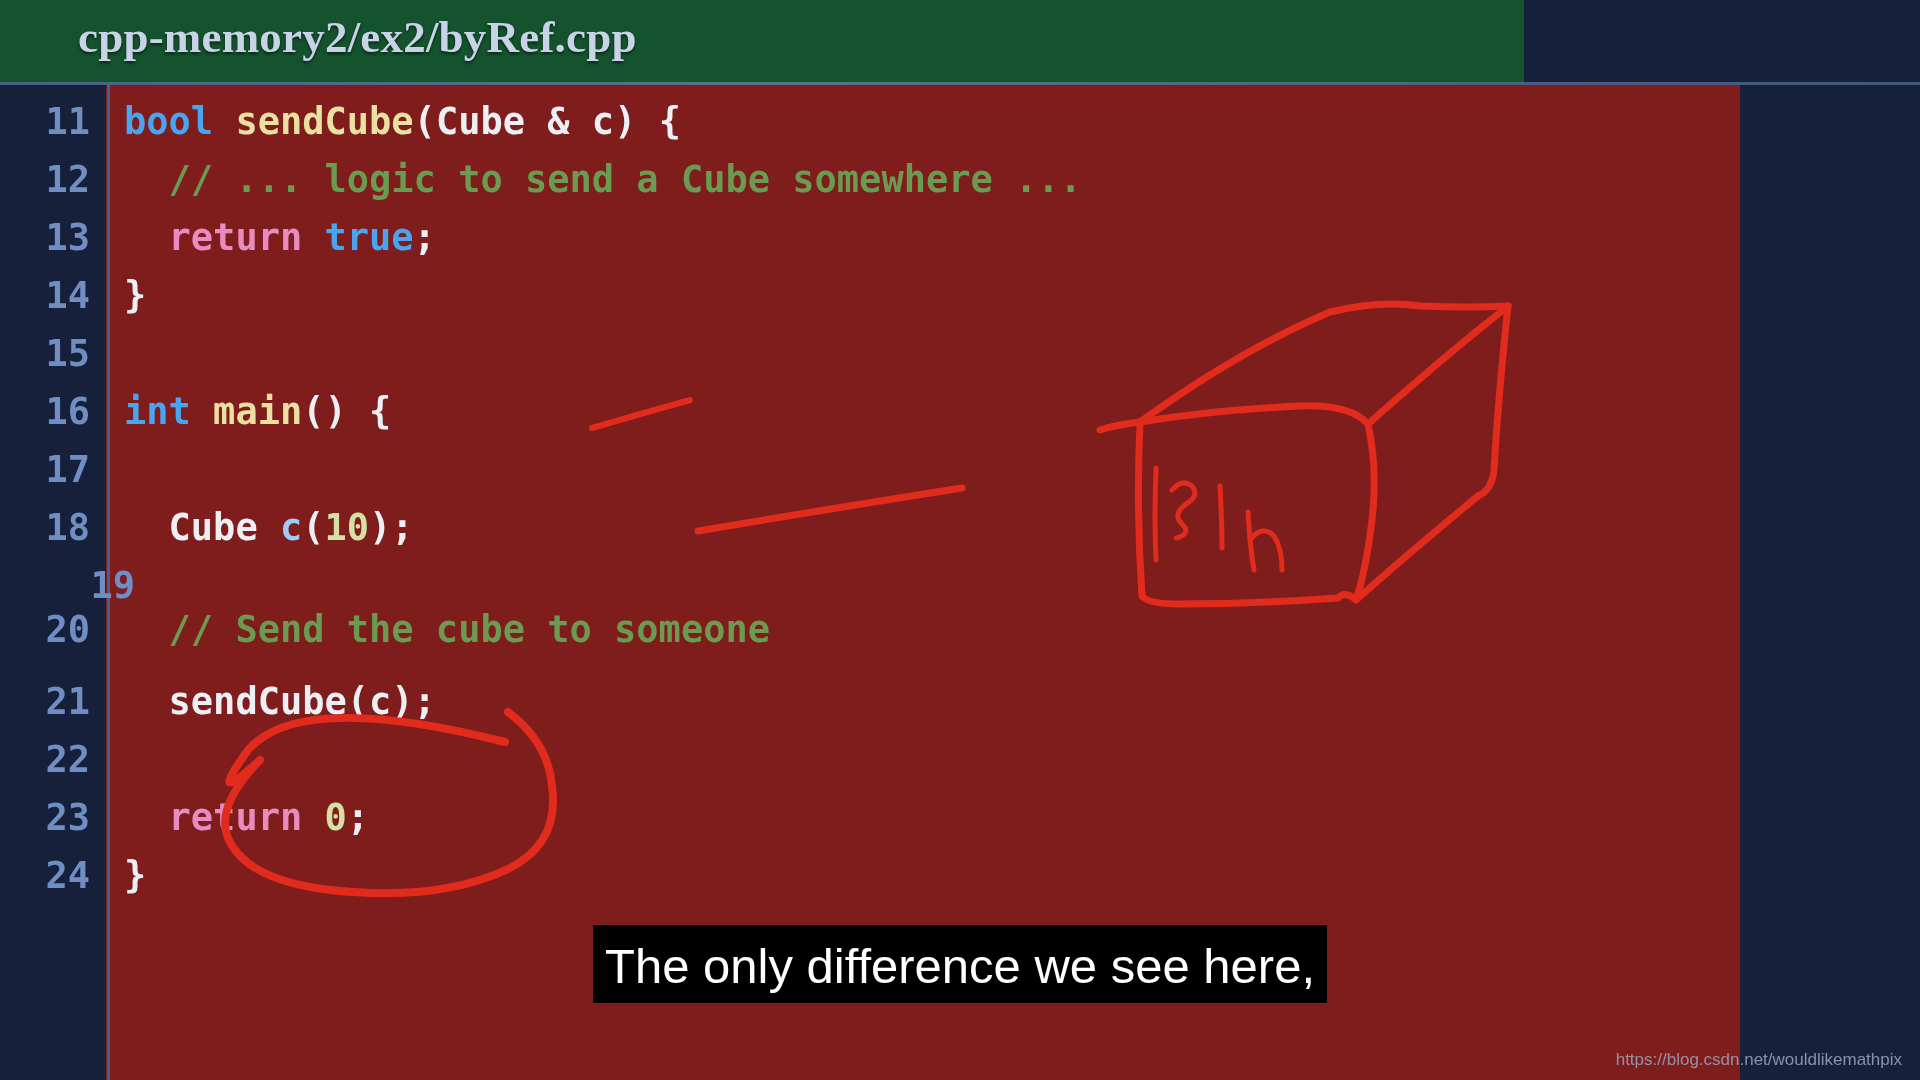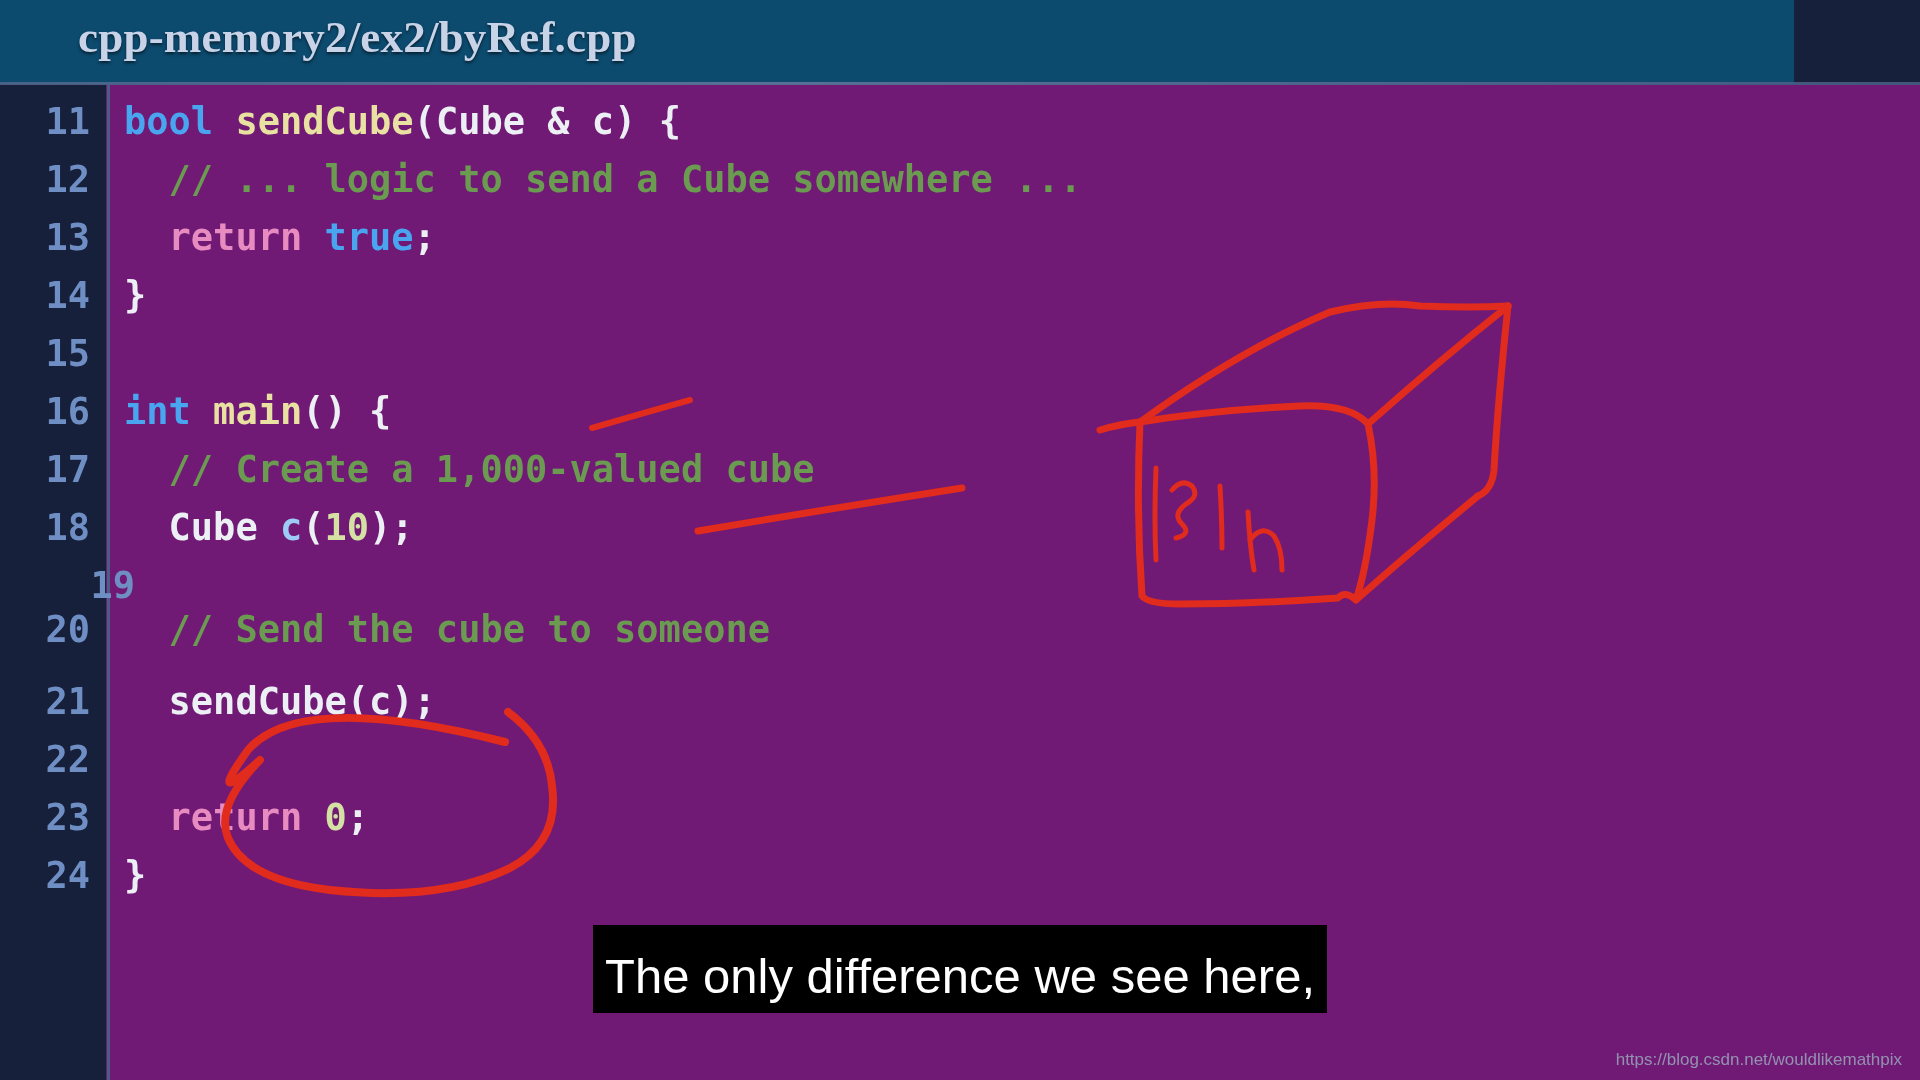--- a/index.html
+++ b/index.html
@@ -20,23 +20,23 @@
     width: 1920px;
     height: 1080px;
     background: #16203a;
     overflow: hidden;
   }
 
   
   #titlebar {
     position: absolute;
     left: 0; top: 0;
-    width: 1794px;
+    width: 1524px;
     height: 84px;
-    background: #0c4a6e;
+    background: #14532d;
     box-sizing: border-box;
   }
   #titlebar-rule {
     position: absolute;
     left: 0; top: 82px;
     width: 1920px;
     height: 3px;
     background: linear-gradient(to right, #52678f 0%, #63799f 40%, #4a5f86 100%);
     opacity: .85;
   }
@@ -50,23 +50,23 @@
     letter-spacing: .2px;
     color: #c9d3e8;
     text-shadow: 0 2px 3px rgba(0,0,0,.55);
     white-space: nowrap;
   }
 
   
   #editor {
     position: absolute;
     left: 0; top: 85px;
-    width: 1920px;
+    width: 1740px;
     height: 995px;
-    background: #701a75;
+    background: #7f1d1d;
   }
   #gutter {
     position: absolute;
     left: 0; top: 0;
     width: 106px;
     height: 995px;
     background: #16203a;
   }
   #gutter-rule {
     position: absolute;
@@ -131,21 +131,21 @@
     width: 1920px;
     text-align: center;
   }
   #subtitle {
     display: inline-block;
     background: #000000;
     color: #ffffff;
     font-family: "Liberation Sans", sans-serif;
     font-size: 49px;
     line-height: 62px;
-    padding: 20px 12px 6px 12px;
+    padding: 10px 12px 6px 12px;
     white-space: nowrap;
   }
 
   
   #watermark {
     position: absolute;
     right: 18px;
     bottom: 10px;
     color: #9aa6bb;
     font-family: "Liberation Sans", sans-serif;
@@ -167,21 +167,21 @@
   <div id="editor">
     <div id="gutter"></div>
     <div id="gutter-rule"></div>
     <div id="code-lines">
         <div class="code-line" style="top: 8px;"><span class="lineno">11</span><span class="linecode"><span class="t-kw">bool</span><span class="t-pun"> </span><span class="t-fn">sendCube</span><span class="t-pun">(</span><span class="t-type">Cube</span><span class="t-pun"> &amp; </span><span class="t-type">c</span><span class="t-pun">) {</span></span></div>
         <div class="code-line" style="top: 66px;"><span class="lineno">12</span><span class="linecode"><span class="t-cmt">  // ... logic to send a Cube somewhere ...</span></span></div>
         <div class="code-line" style="top: 124px;"><span class="lineno">13</span><span class="linecode"><span class="t-pun">  </span><span class="t-ret">return</span><span class="t-pun"> </span><span class="t-bool">true</span><span class="t-pun">;</span></span></div>
         <div class="code-line" style="top: 182px;"><span class="lineno">14</span><span class="linecode"><span class="t-pun">}</span></span></div>
         <div class="code-line" style="top: 240px;"><span class="lineno">15</span><span class="linecode"><span class="t-pun"></span></span></div>
         <div class="code-line" style="top: 298px;"><span class="lineno">16</span><span class="linecode"><span class="t-kw">int</span><span class="t-pun"> </span><span class="t-fn">main</span><span class="t-pun">() {</span></span></div>
-        <div class="code-line" style="top: 356px;"><span class="lineno">17</span><span class="linecode"><span class="t-cmt">  // Create a 1,000-valued cube</span></span></div>
+        <div class="code-line" style="top: 356px;"><span class="lineno">17</span></div>
         <div class="code-line" style="top: 414px; padding-left: 20px;"><span class="lineno">18</span><span class="linecode"><span class="t-pun">  </span><span class="t-type">Cube</span><span class="t-pun"> </span><span class="t-var">c</span><span class="t-pun">(</span><span class="t-num">10</span><span class="t-pun">);</span></span></div>
         <div class="code-line" style="top: 472px; margin-left: 45px;"><span class="lineno">19</span><span class="linecode"><span class="t-pun"></span></span></div>
         <div class="code-line" style="top: 516px;"><span class="lineno">20</span><span class="linecode"><span class="t-cmt">  // Send the cube to someone</span></span></div>
         <div class="code-line" style="top: 588px;"><span class="lineno">21</span><span class="linecode"><span class="t-pun">  </span><span class="t-type">sendCube</span><span class="t-pun">(</span><span class="t-type">c</span><span class="t-pun">);</span></span></div>
         <div class="code-line" style="top: 646px; padding-left: 39px;"><span class="lineno">22</span><span class="linecode"><span class="t-pun"></span></span></div>
         <div class="code-line" style="top: 704px;"><span class="lineno">23</span><span class="linecode"><span class="t-pun">  </span><span class="t-ret">return</span><span class="t-pun"> </span><span class="t-num">0</span><span class="t-pun">;</span></span></div>
         <div class="code-line" style="top: 762px;"><span class="lineno">24</span><span class="linecode"><span class="t-pun">}</span></span></div>
       </div>
   </div>
 

